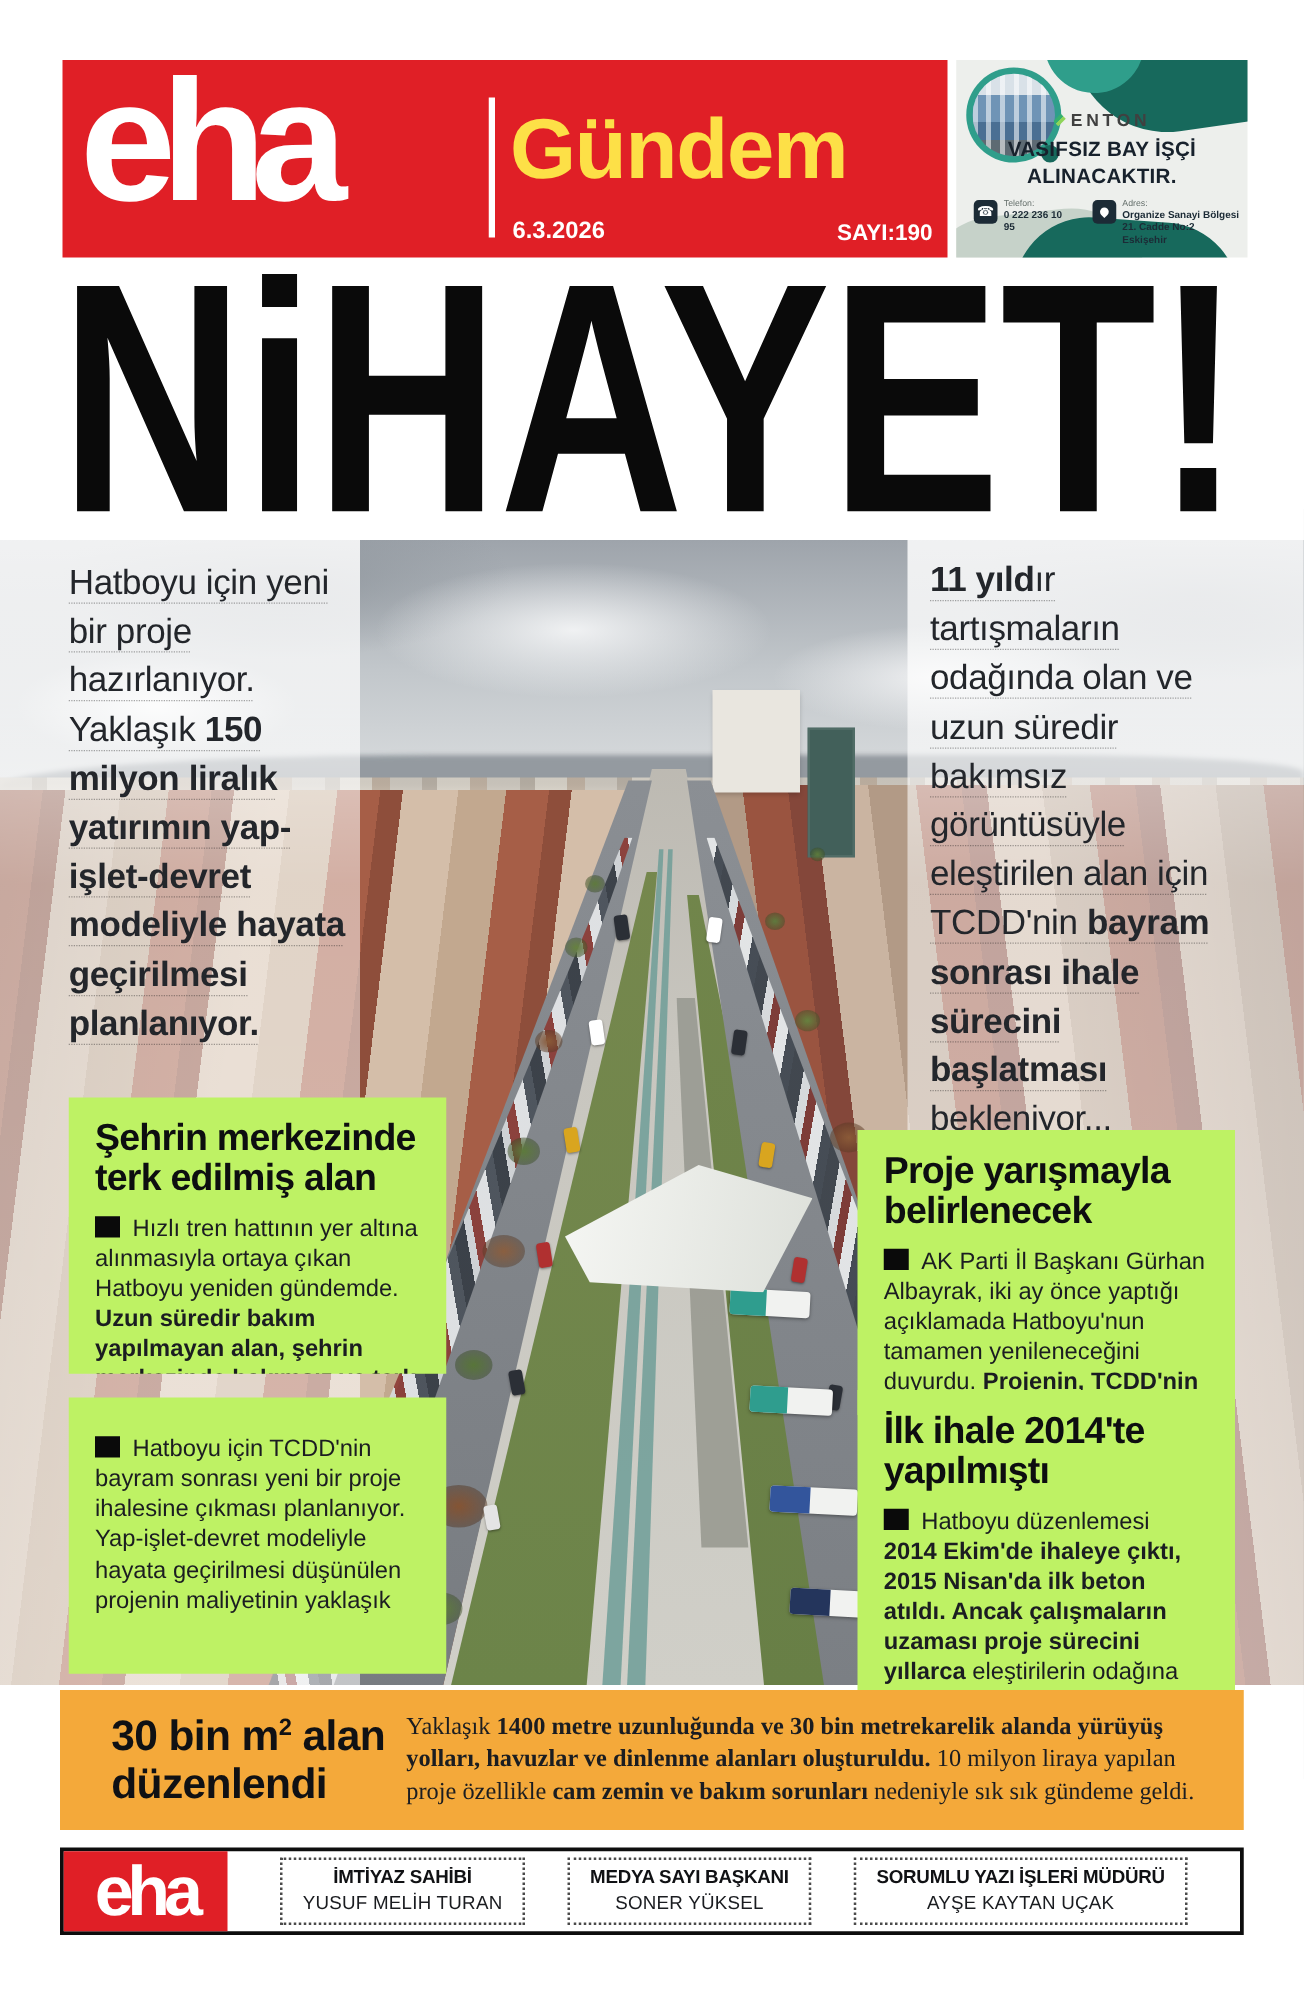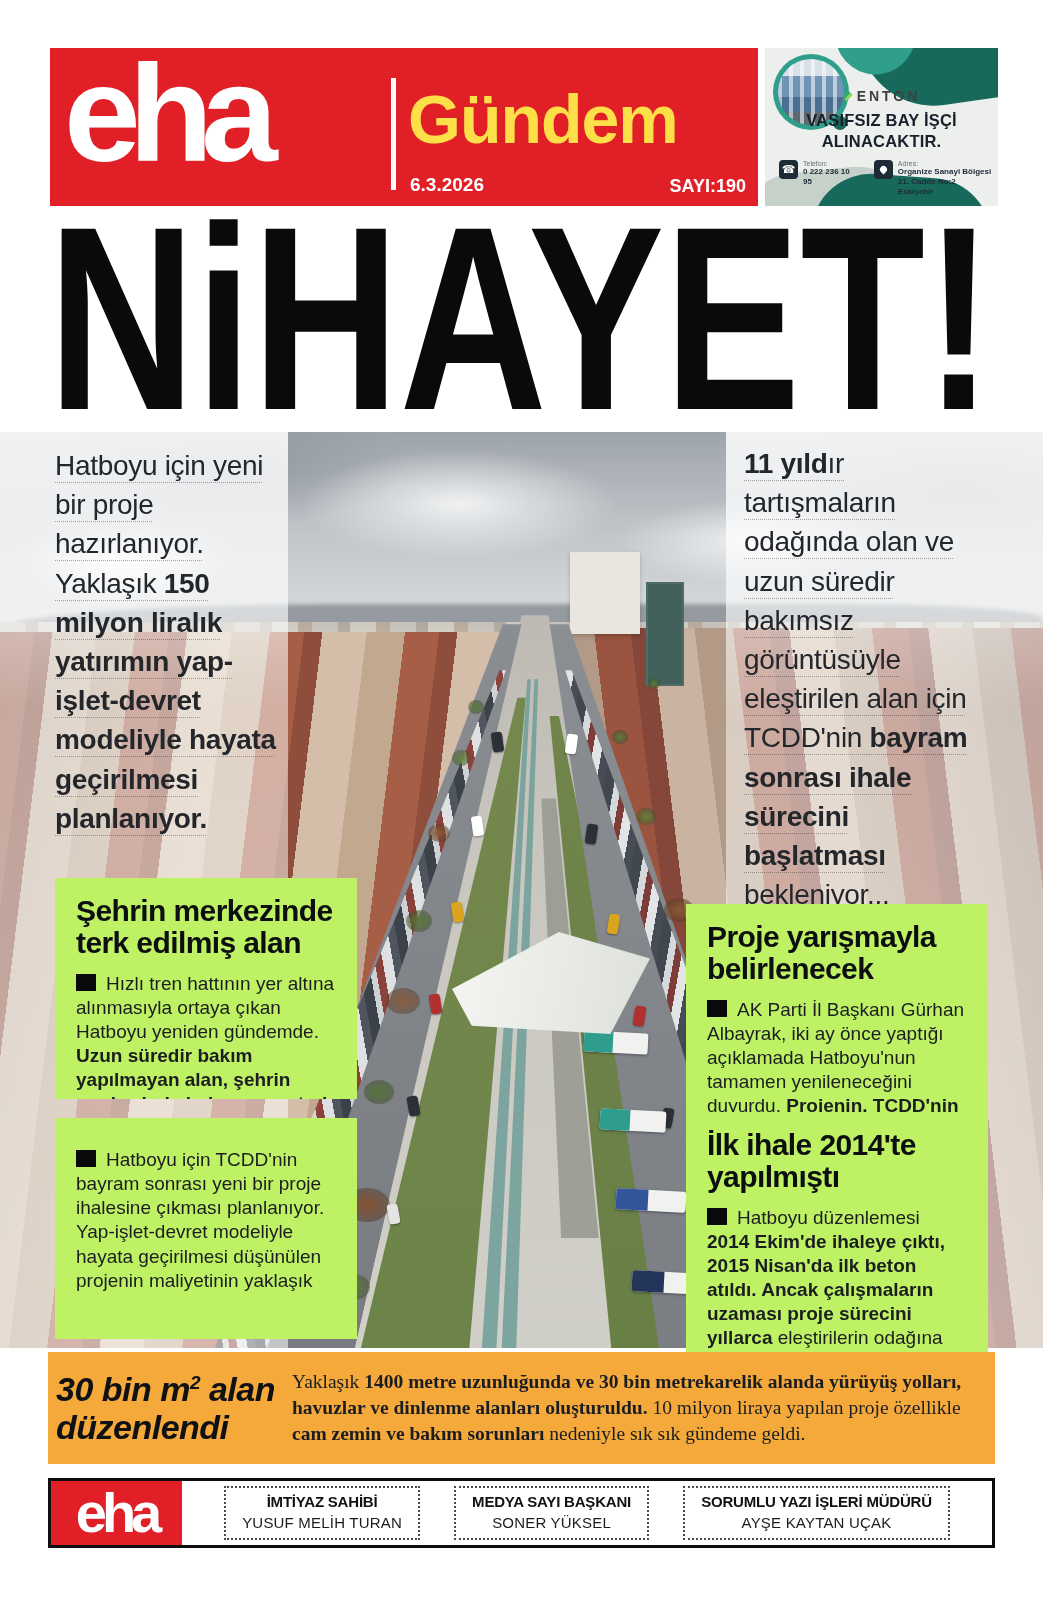--- a/index.html
+++ b/index.html
@@ -127,22 +127,22 @@
   .box h2{margin:0;font-size:30px;line-height:1.06;font-weight:800;color:#0d0e10;letter-spacing:-.6px;}
   .box p{margin:13px 0 0 0;font-size:19px;line-height:1.27;color:#1b1d21;}
   .box p .b{font-weight:700;}
   .bullet{display:inline-block;width:20px;height:17px;background:#0a0a0a;margin-right:10px;
           vertical-align:-1px;}
   .box1{left:55px;top:878px;} .box2{left:686px;top:904px;height:228px;}
   .box3{left:55px;top:1118px;} .box4{left:686px;top:1112px;height:252px;}
 
   
   .banner{left:48px;top:1352px;width:947px;height:112px;background:#f4a93a;display:flex;align-items:center;}
-  .banner .title{flex:0 0 236px;padding-left:8px;font-size:34px;font-weight:800;color:#101114;
-                 line-height:1.12;letter-spacing:-.5px;font-style:italic;}
+  .banner .title{flex:0 0 236px;padding-left:41px;font-size:34px;font-weight:800;color:#101114;
+                 line-height:1.12;letter-spacing:-.5px;}
   .banner .title sup{font-size:19px;font-weight:800;}
   .banner .text{flex:1;padding-right:26px;font-size:19.5px;line-height:1.34;color:#1b1d21;font-family:Liberation Serif, serif;}
   .banner .text .b{font-weight:700;}
 
   
   .footerbar{left:48px;top:1478px;width:947px;height:70px;border:3px solid #0d0d0d;background:#fff;
              box-sizing:border-box;display:flex;align-items:stretch;}
   .footerbar .flogo{flex:0 0 131px;background:#e01f26;color:#fff;display:flex;align-items:center;
              justify-content:center;font-size:56px;font-weight:900;letter-spacing:-5px;line-height:1;}
   .footerbar .roles{flex:1;display:flex;align-items:center;justify-content:space-evenly;padding:0 8px;}

